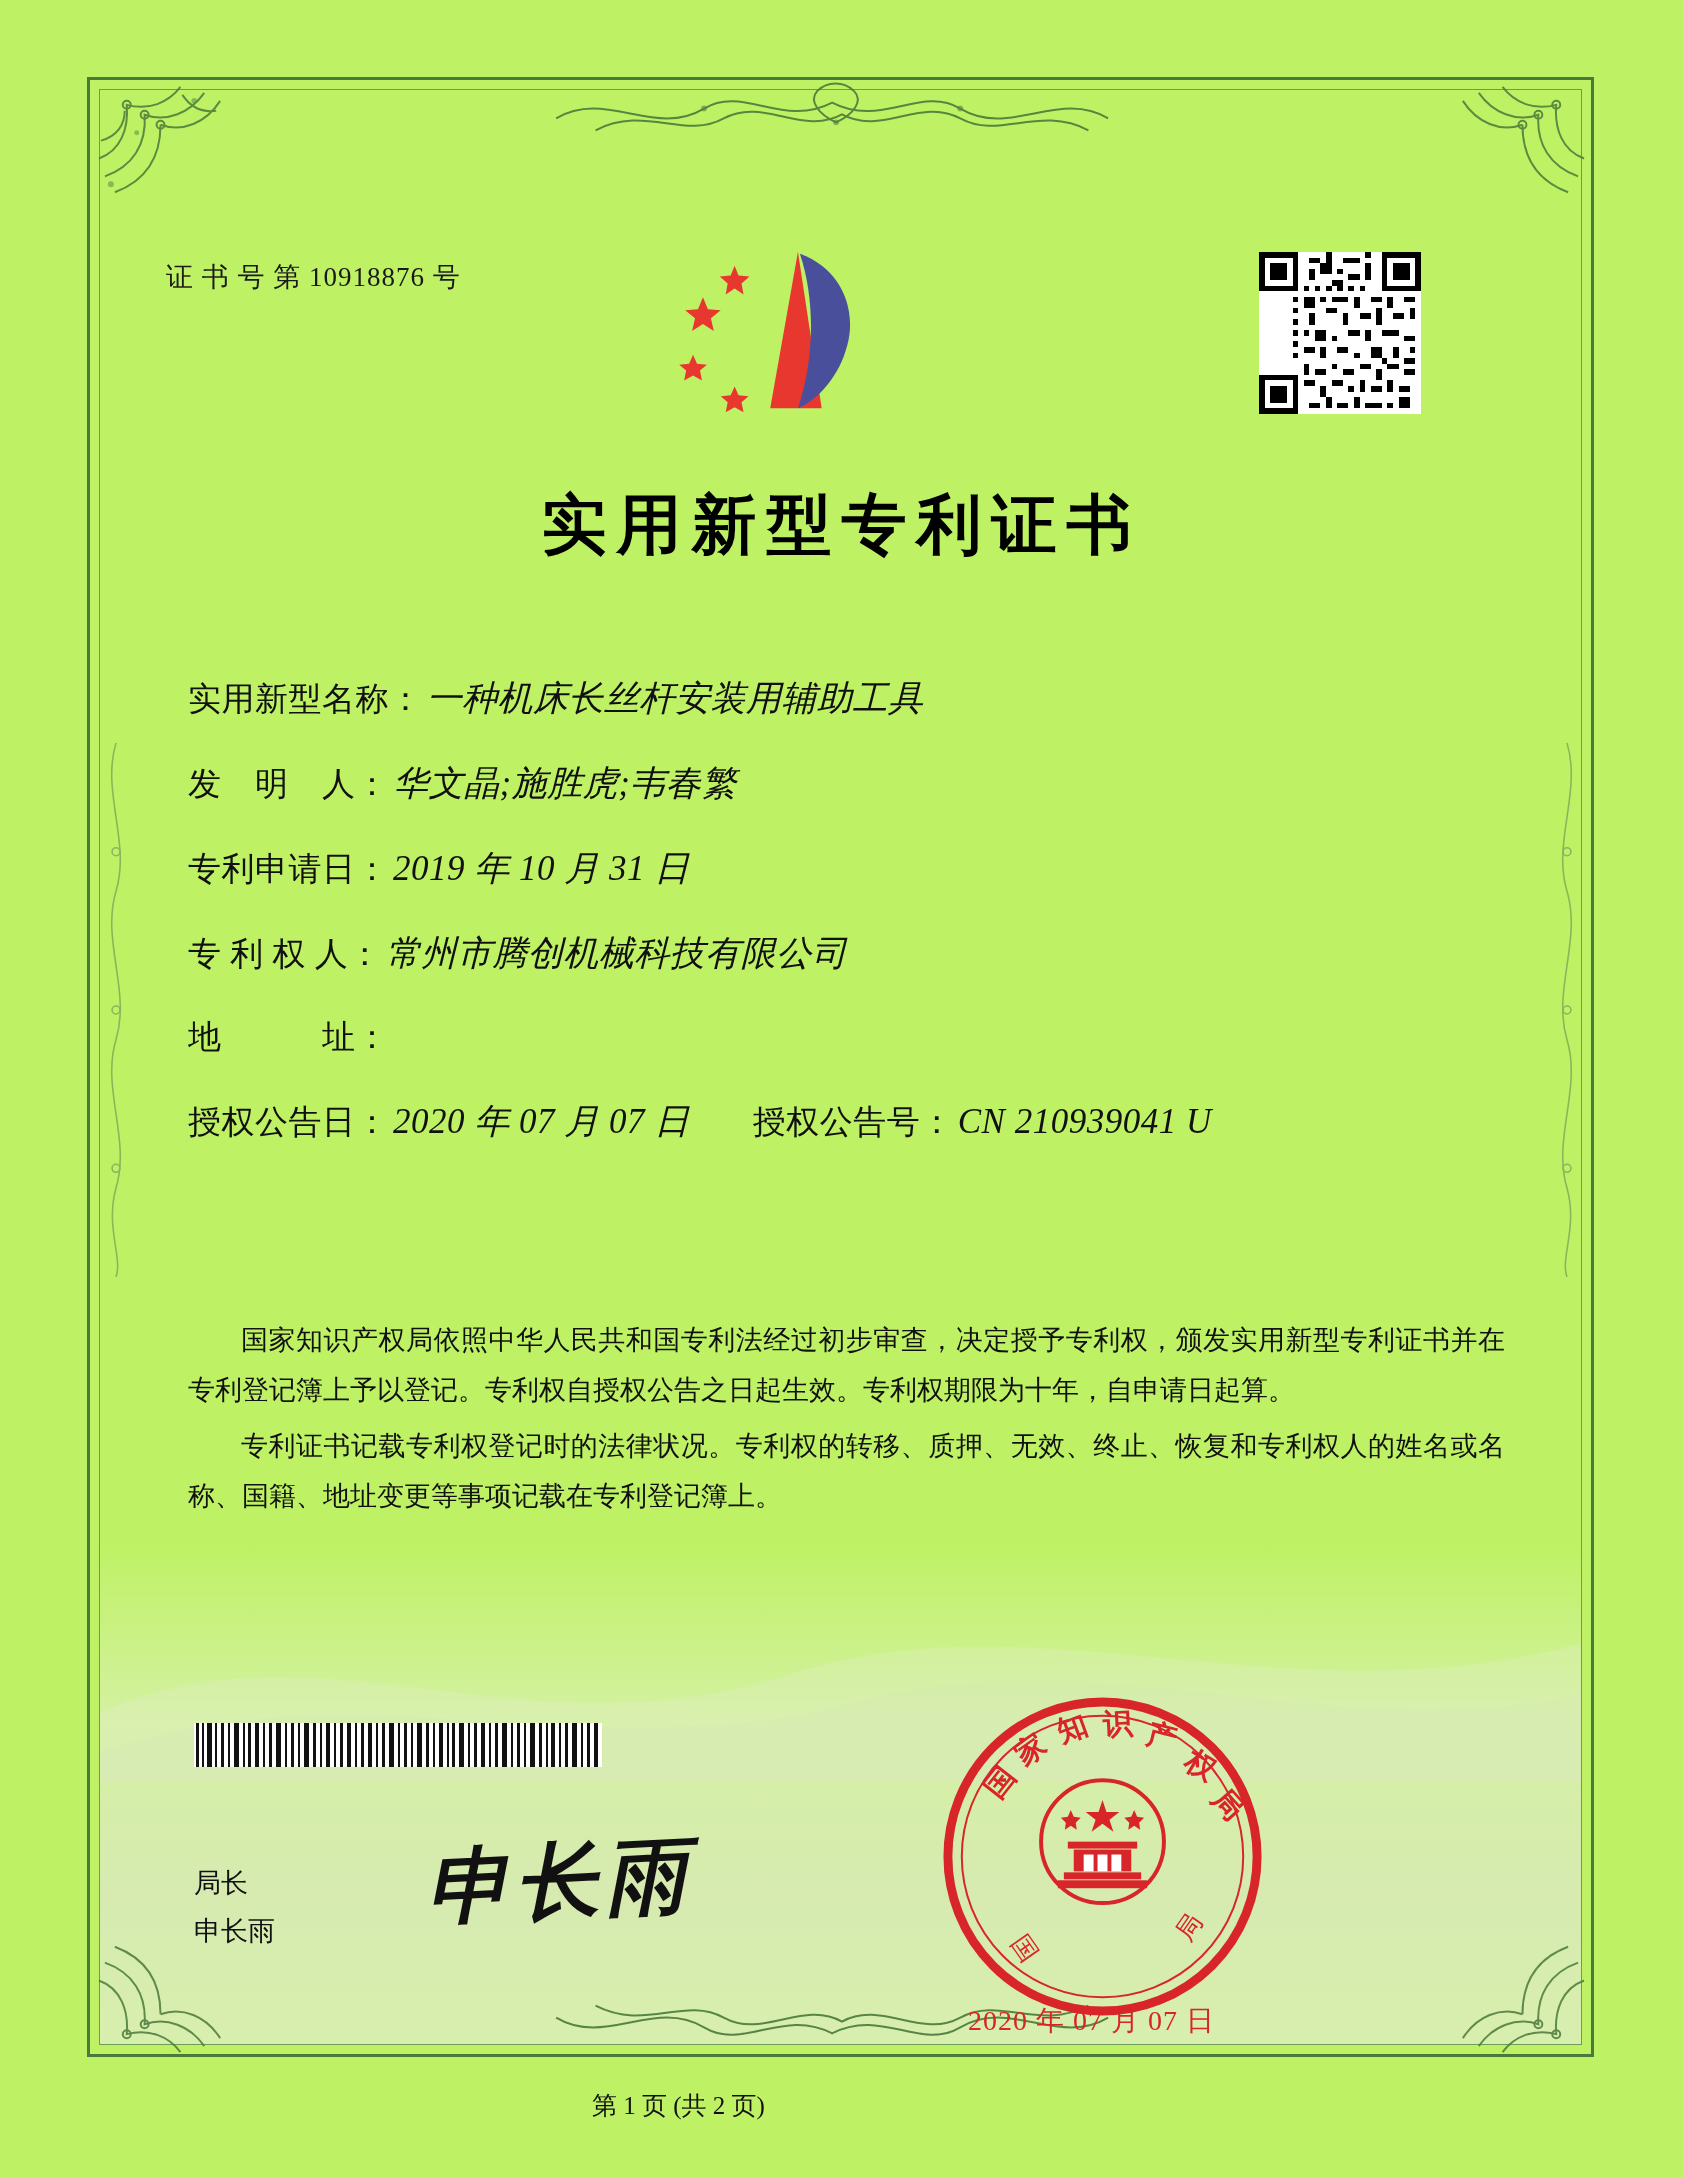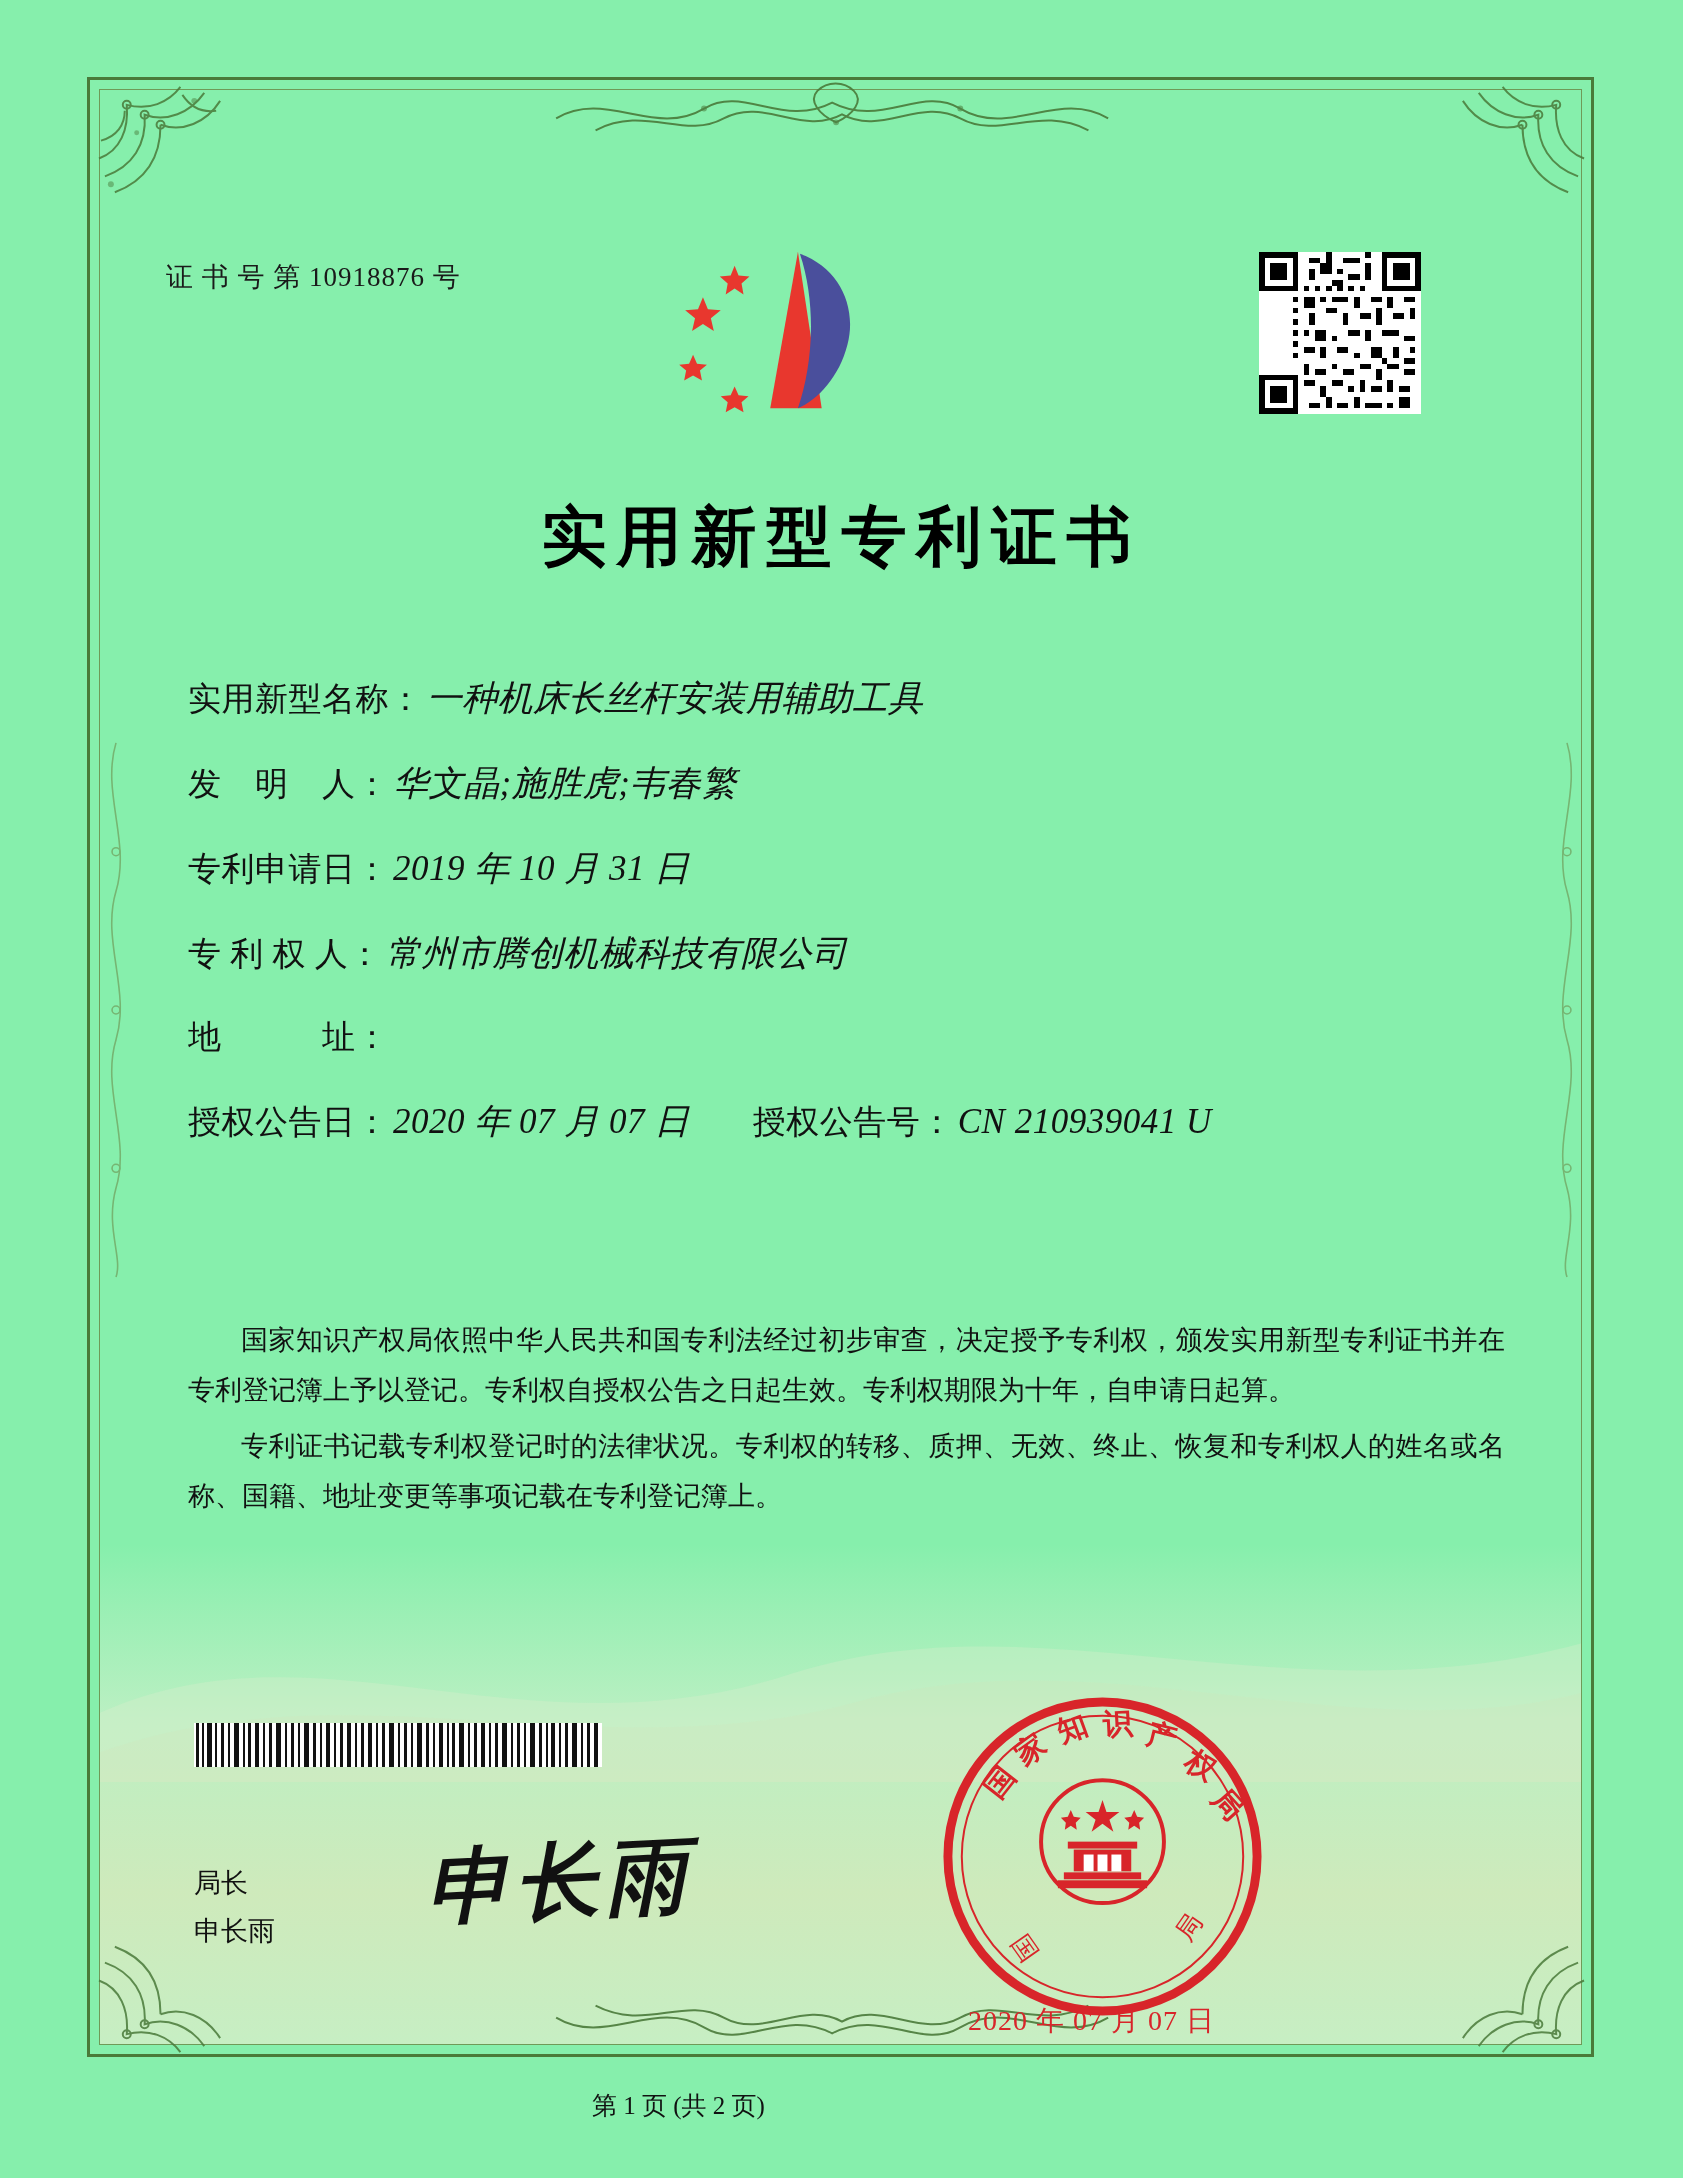--- a/index.html
+++ b/index.html
@@ -13,21 +13,21 @@
     font-family: "Liberation Serif", serif;
     position: relative;
     overflow: hidden;
   }
 
   .page {
     position: absolute;
     left: 0; top: 0;
     width: 1683px;
     height: 2178px;
-    background: #86efac;
+    background: #bef264;
   }
 
   
   .frame-outer {
     position: absolute;
     left: 87px; top: 77px;
     width: 1507px; height: 1980px;
     border: 3px solid #4a7a3a;
     box-sizing: border-box;
   }
@@ -119,21 +119,20 @@
   .title {
     position: absolute;
     left: 0; top: 481px;
     width: 1683px;
     text-align: center;
     font-size: 65px;
     font-weight: bold;
     letter-spacing: 10px;
     color: #000;
     font-family: "DejaVu Serif", serif;
-    margin-top: 12px;
   }
 
   
   .fields {
     position: absolute;
     left: 188px; top: 675px;
     width: 1327px;
   }
   .row {
     display: flex;

